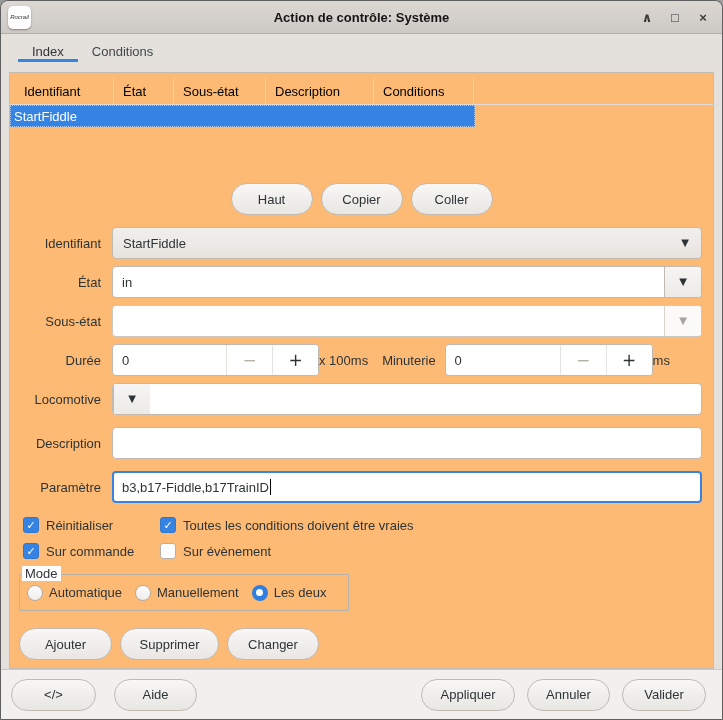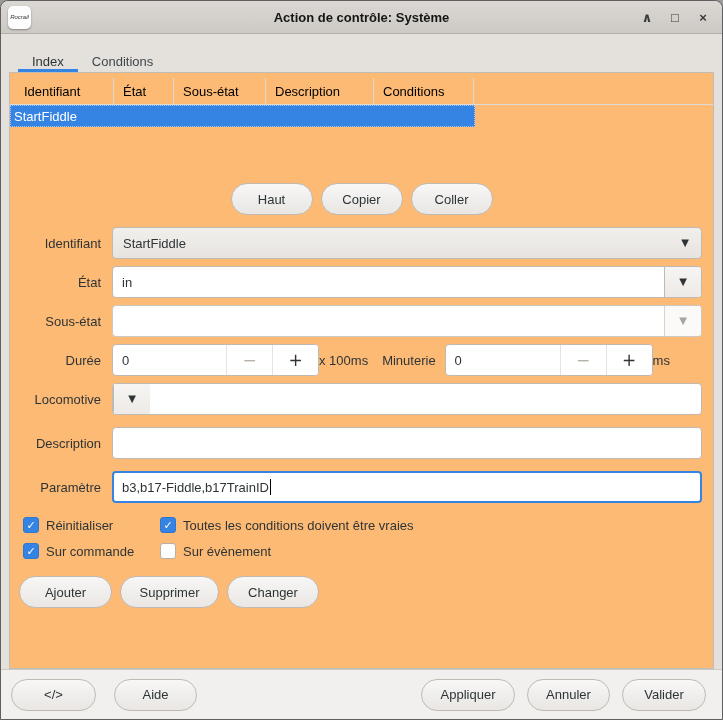--- a/index.html
+++ b/index.html
@@ -32,21 +32,21 @@
   .title {
     position:absolute; left:0; right:0; text-align:center;
     font-weight:bold; color:#151515; pointer-events:none;
   }
   .win-controls { margin-left:auto; display:flex; gap:4px; z-index:1; }
   .win-btn {
     width:24px; height:24px; display:flex; align-items:center; justify-content:center;
     color:#3a3a3a; font-weight:bold; font-size:13px;
   }
   
-  .tabstrip { flex:0 0 38px; display:flex; align-items:flex-end; padding-left:17px; }
+  .tabstrip { flex:0 0 38px; display:flex; align-items:center; padding-left:17px; }
   .tab {
     display:flex; align-items:center; padding:0 14px;
     border-bottom:3px solid transparent; color:#41484b;
   }
   .tab.active { border-bottom-color:#3584e4; color:#2e3436; }
   
   .panel {
     flex:0 0 597px; margin:0 8px; box-sizing:border-box;
     background:#fdba74; border:1px solid #c2bcb5; overflow:hidden;
   }
@@ -328,20 +328,37 @@
           <span class="cbox checked">✓</span>
           <span class="clabel">Sur commande</span>
         </div>
         <div class="checkitem">
           <span class="cbox unchecked"></span>
           <span class="clabel">Sur évènement</span>
         </div>
       </div>
     </div>
 
+    <div class="modebox">
+      <span class="modelegend">Mode</span>
+      <div class="moderow">
+        <div class="radioitem">
+          <span class="radio off"></span>
+          <span>Automatique</span>
+        </div>
+        <div class="radioitem">
+          <span class="radio off"></span>
+          <span>Manuellement</span>
+        </div>
+        <div class="radioitem">
+          <span class="radio on"></span>
+          <span>Les deux</span>
+        </div>
+      </div>
+    </div>
 
     <div class="actionrow">
       <div class="btn b1">Ajouter</div>
       <div class="btn b2">Supprimer</div>
       <div class="btn b3">Changer</div>
     </div>
   </div>
 
   <div class="footer">
     <div class="btn code">&lt;/&gt;</div>

